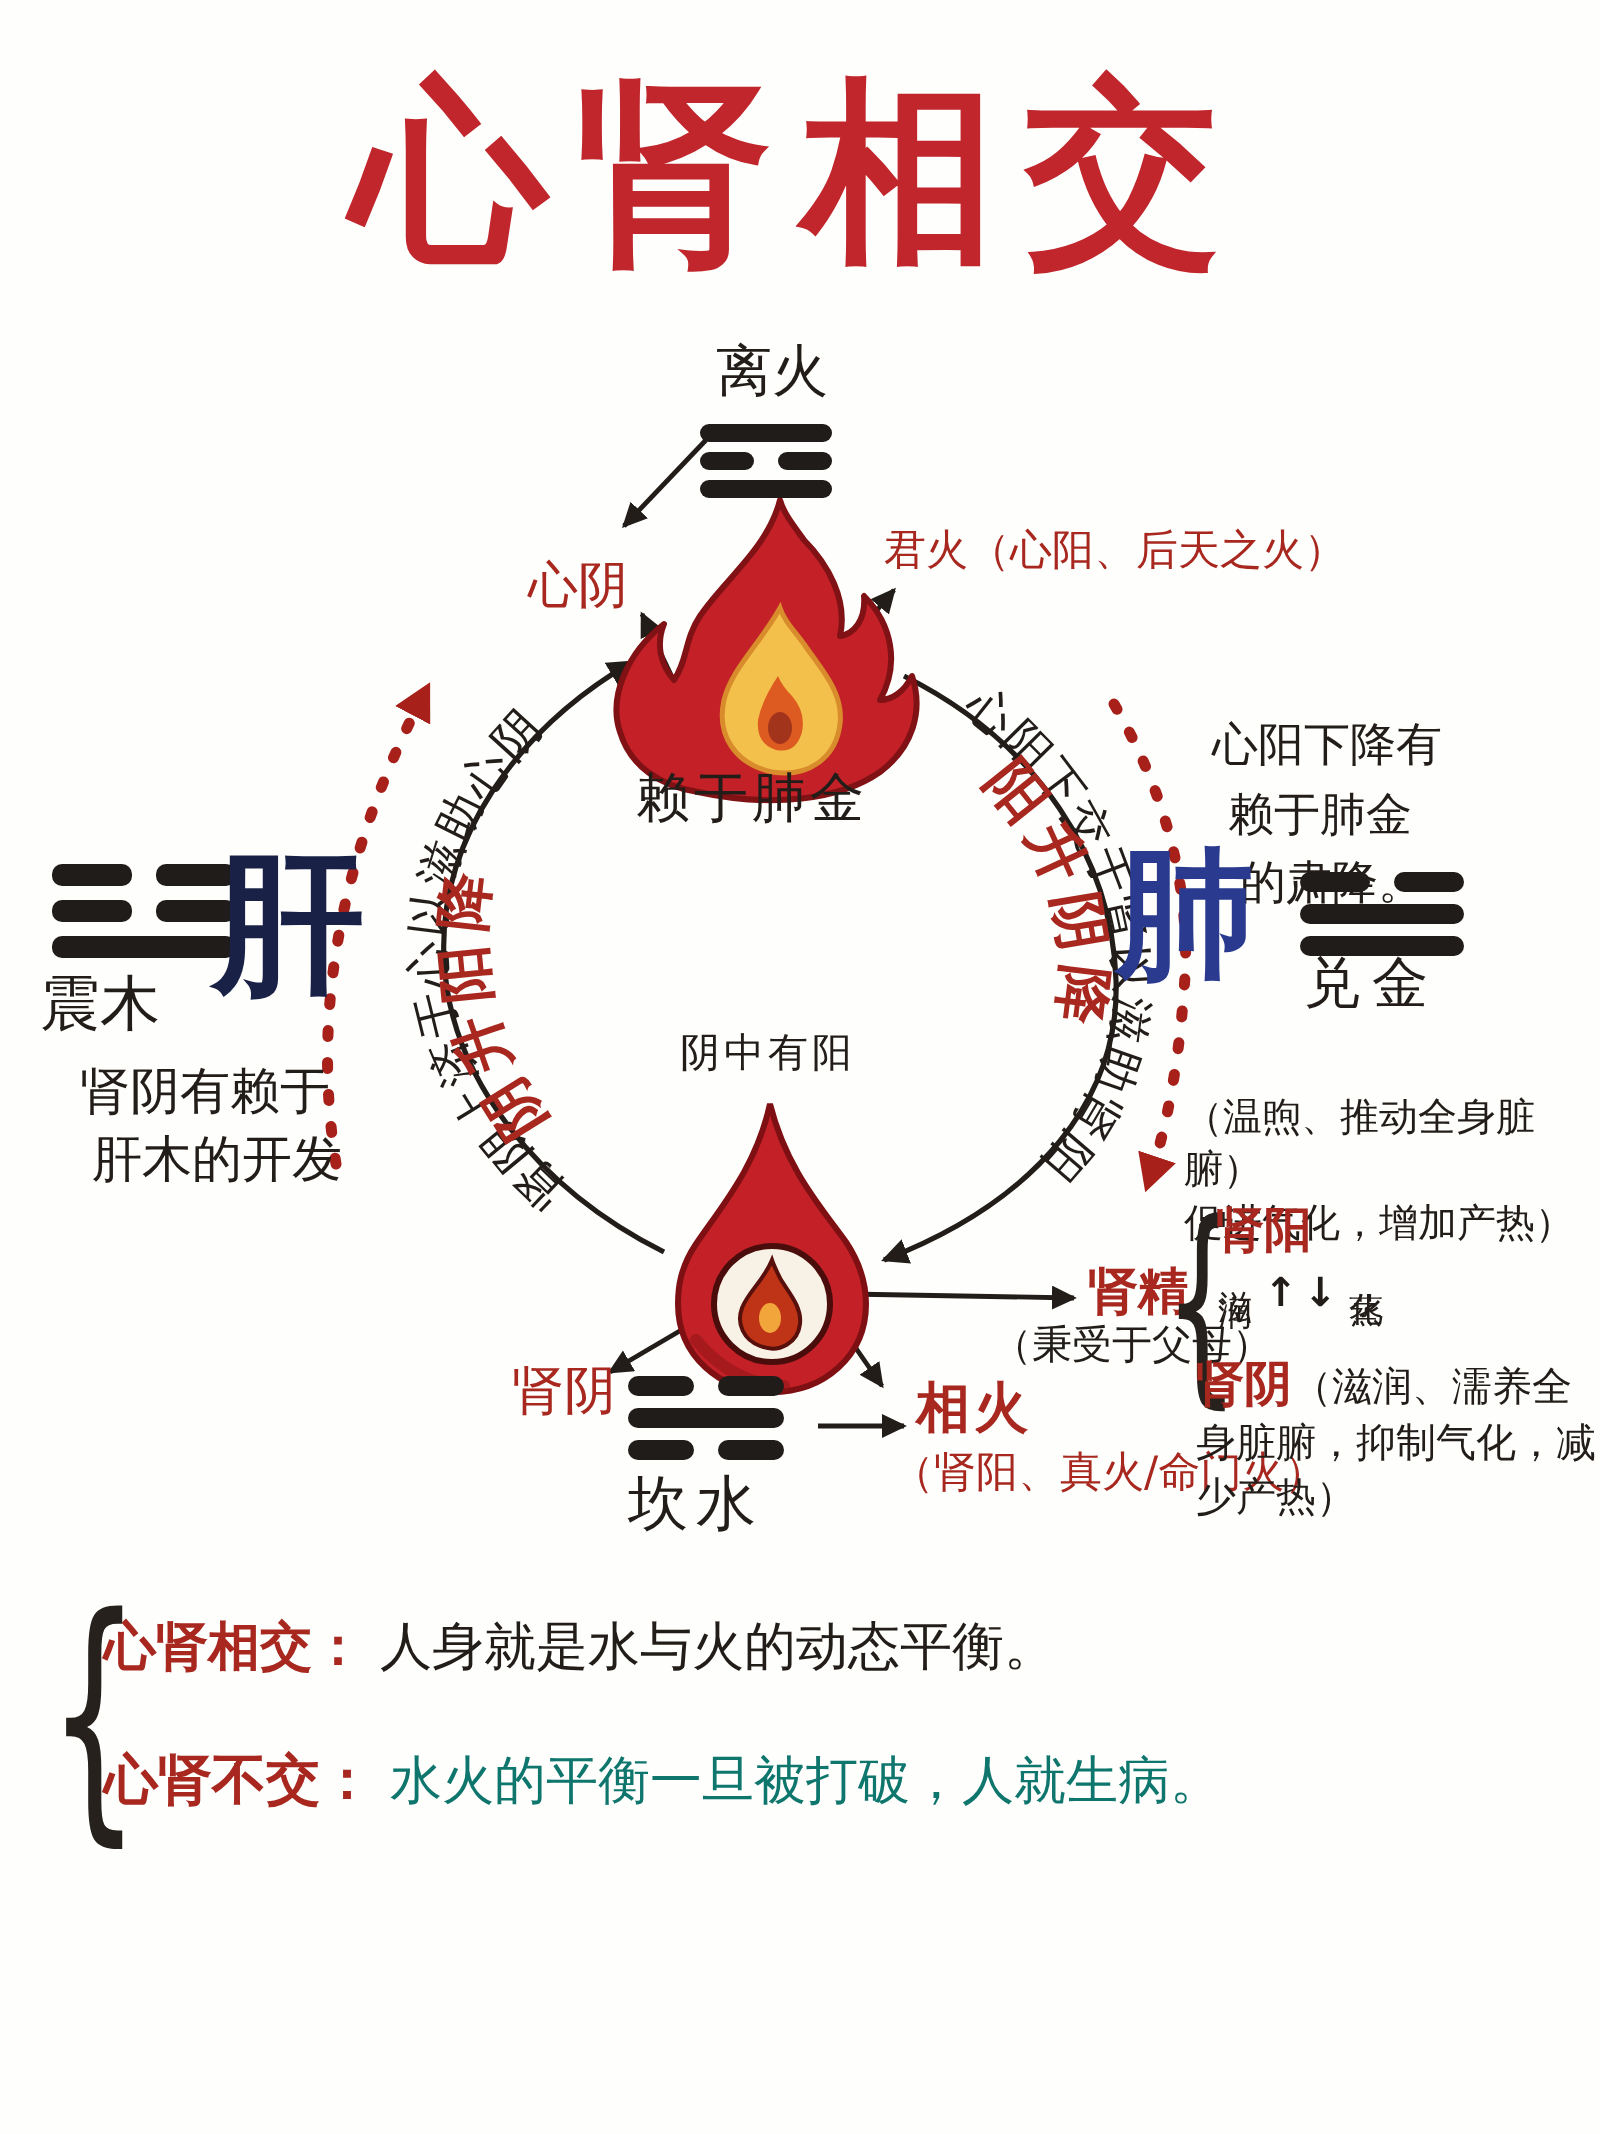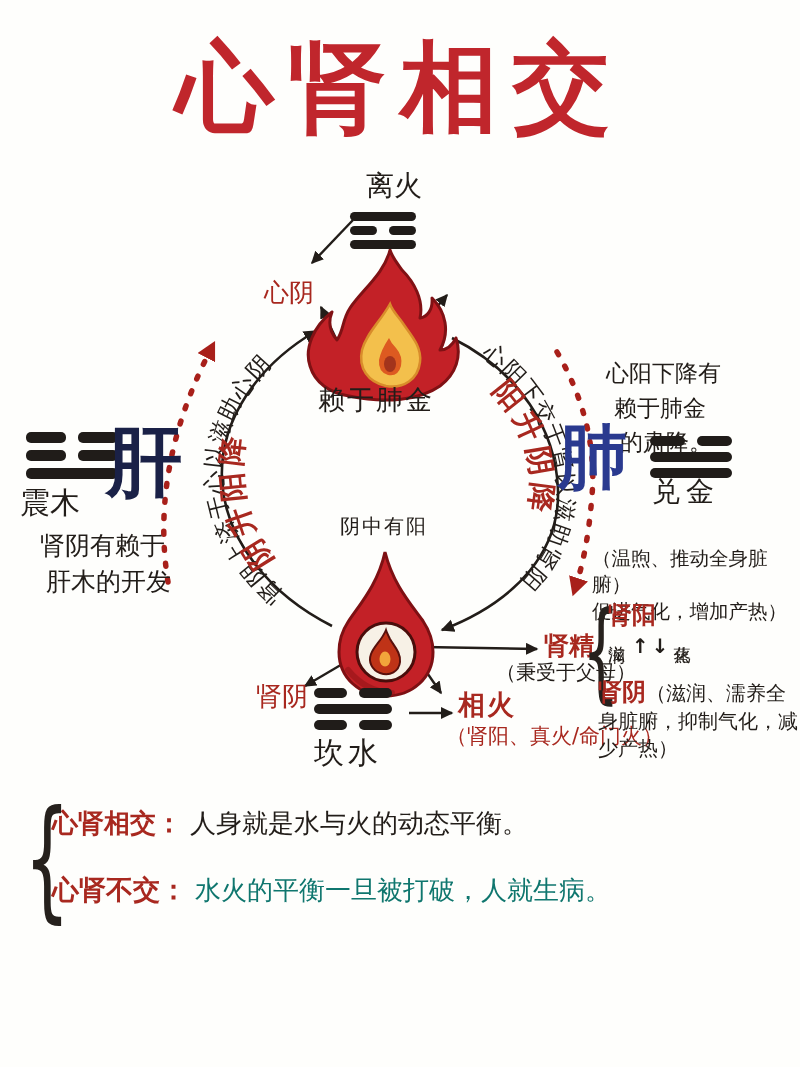--- a/index.html
+++ b/index.html
@@ -93,54 +93,55 @@
       <path d="M348 670 Q366 692 392 693" fill="none" stroke="#8e1416" stroke-width="6" stroke-linecap="round" opacity="0.55"></path>
       <circle cx="386" cy="652" r="29" fill="#f7f1e6" stroke="#4a0d0b" stroke-width="3"></circle>
       <path d="M386 630 C382 640 374 646 371 654 C368 662 372 670 380 673 C390 677 399 671 400 662
                C401 653 394 646 390 639 C388 635 387 633 386 630 Z" fill="#bf3317" stroke="#58100c" stroke-width="2"></path>
       <ellipse cx="385" cy="659" rx="5.5" ry="7.5" fill="#f2a53b"></ellipse>
     </g>
   </svg>
 
   <div class="lbl title">心肾相交</div>
 
-  <div class="lbl" style="left:350px;top:168px;width:72px;text-align:right;font-size:28px;">离火</div>
+  <div class="lbl" style="left:350px;top:168px;width:72px;text-align:center;font-size:28px;">离火</div>
   <div class="trigram t-sm" style="left:350px;top:212px;width:66px;">
       <div class="trow">
         <div class="tbar"></div>
       </div>
       <div class="trow">
         <div class="tbar"></div>
         <div class="tbar"></div>
       </div>
       <div class="trow">
         <div class="tbar"></div>
       </div>
     </div>
   <div class="lbl red" style="left:264px;top:277px;font-size:25px;">心阴</div>
+  <div class="lbl red" style="left:442px;top:262px;font-size:21px;">君火（心阳、后天之火）</div>
   <div class="lbl" style="left:318px;top:383px;font-size:27px;letter-spacing:2px;">赖于肺金</div>
 
   <div class="trigram t-lg" style="left:26px;top:432px;width:92px;">
       <div class="trow">
         <div class="tbar"></div>
         <div class="tbar"></div>
       </div>
       <div class="trow">
         <div class="tbar"></div>
         <div class="tbar"></div>
       </div>
       <div class="trow">
         <div class="tbar"></div>
       </div>
     </div>
   <div class="lbl" style="left:20px;top:484px;font-size:30px;">震木</div>
   <div class="lbl organ" style="left:106px;top:414px;font-size:76px;color:#1a2147;">肝</div>
   <div class="lbl" style="left:40px;top:528px;font-size:25px;line-height:1.45;">
     <div>肾阴有赖于</div>
-    <div style="margin-left:6px;">肝木的开发</div>
+    <div style="margin-left:6px;font-family:Liberation Mono, monospace;">肝木的开发</div>
   </div>
 
   <div class="lbl" style="left:606px;top:356px;font-size:23px;line-height:1.5;">
     <div>心阳下降有</div>
     <div style="margin-left:8px;">赖于肺金</div>
     <div style="margin-left:14px;">的肃降。</div>
   </div>
   <div class="lbl organ" style="left:558px;top:414px;font-size:70px;color:#2a3a8f;">肺</div>
   <div class="trigram t-md" style="left:650px;top:436px;width:82px;">
       <div class="trow">

